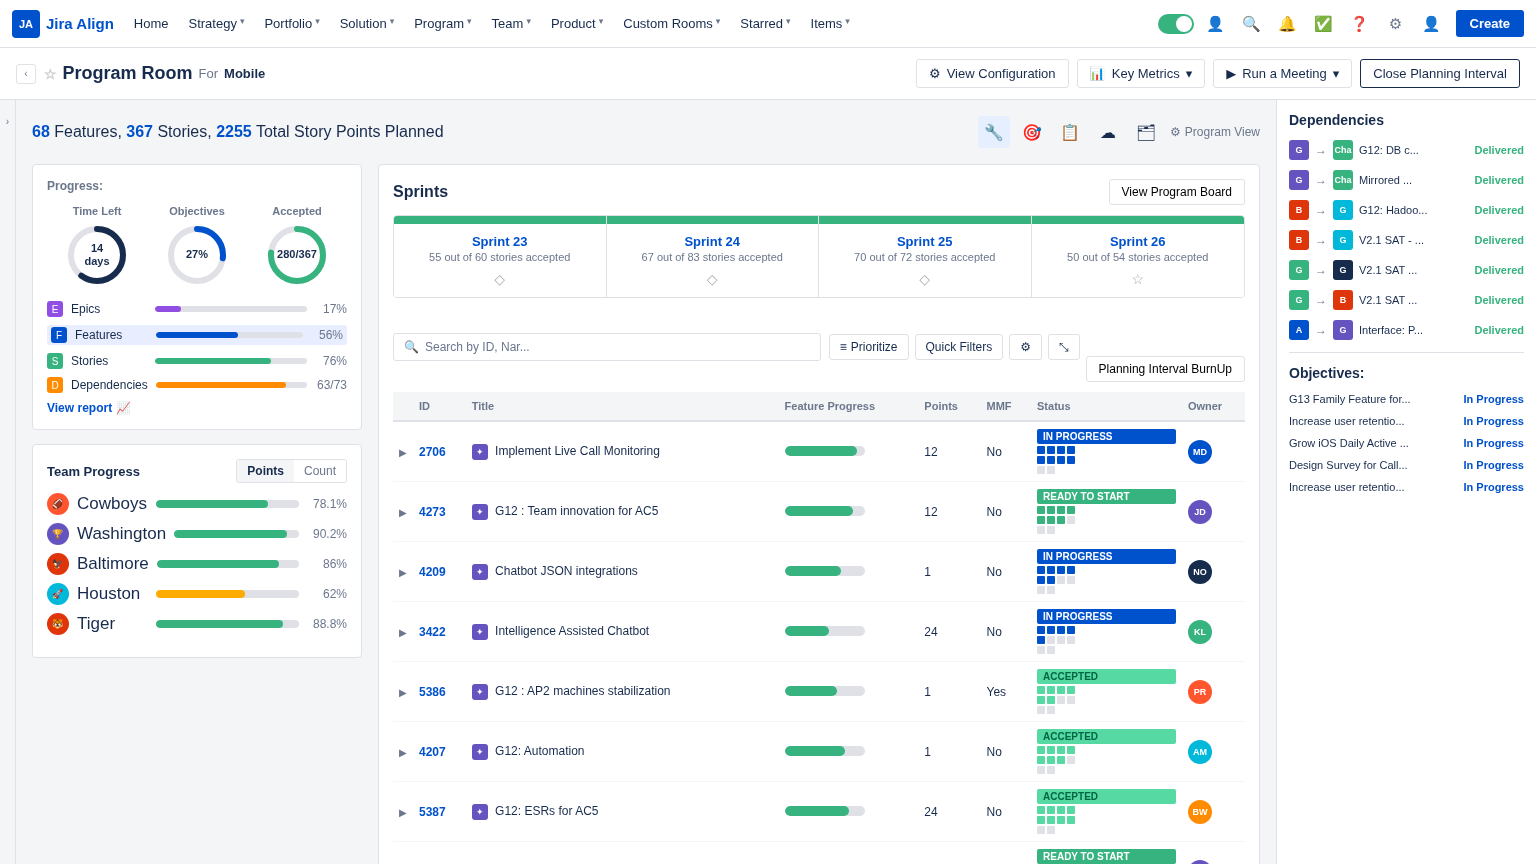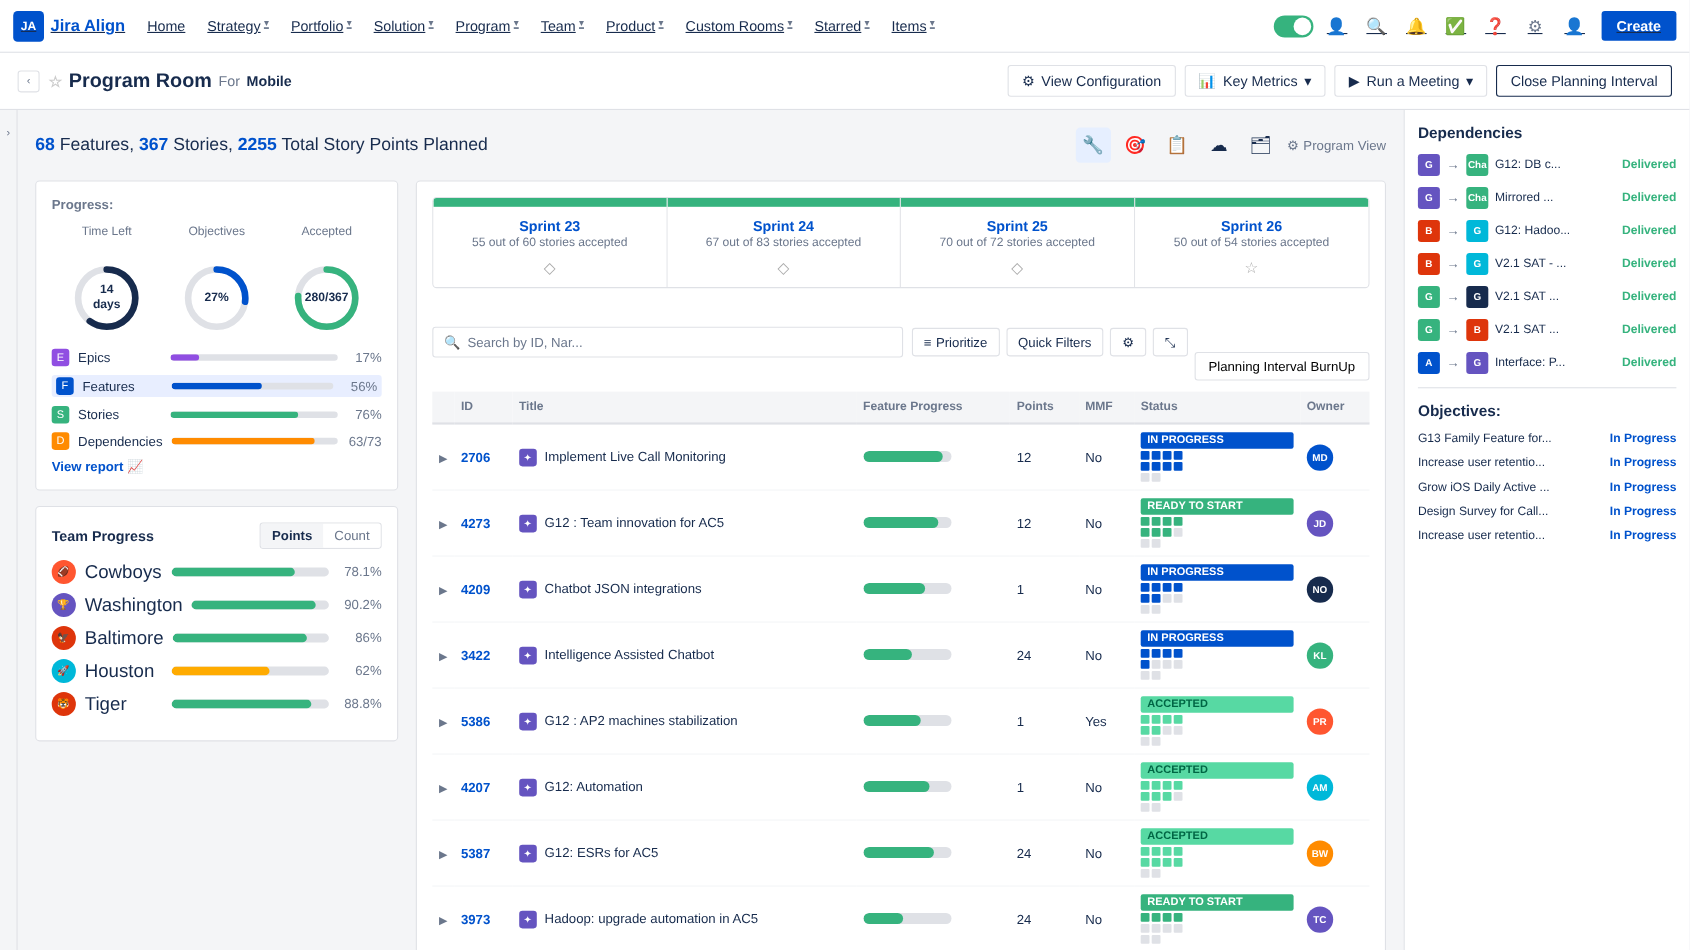--- a/index.html
+++ b/index.html
@@ -1,19 +1,19 @@
 <!DOCTYPE html>
 <html><head>
   <meta charset="utf-8">
   <style>
     * { box-sizing: border-box; margin: 0; padding: 0; }
     body { font-family: -apple-system, BlinkMacSystemFont, 'Segoe UI', Arial, sans-serif; font-size: 13px; background: #f4f5f7; color: #172b4d; overflow-x: hidden; }
     
     
-    .topnav { background: #fff; border-bottom: 1px solid #dfe1e6; height: 48px; display: flex; align-items: center; padding: 0 12px; gap: 4px; position: sticky; top: 0; z-index: 100; text-decoration: underline; }
+    .topnav { background: #fff; border-bottom: 1px solid #dfe1e6; height: 48px; display: flex; align-items: center; padding: 0 12px; gap: 4px; position: sticky; top: 0; z-index: 100; }
     .topnav .logo { display: flex; align-items: center; gap: 6px; font-weight: 700; font-size: 15px; color: #0052cc; margin-right: 8px; }
     .topnav .logo-icon { width: 28px; height: 28px; background: #0052cc; border-radius: 4px; display: flex; align-items: center; justify-content: center; color: #fff; font-size: 11px; font-weight: 900; }
     .nav-item { padding: 4px 8px; border-radius: 3px; cursor: pointer; color: #172b4d; font-size: 13px; display: flex; gap: 3px; white-space: nowrap; }
     .nav-chevron { font-size: 9px; color: #6b778c; }
     .nav-spacer { flex: 1; }
     .nav-icons { display: flex; align-items: center; gap: 8px; }
     .nav-icon-btn { width: 28px; height: 28px; border-radius: 50%; display: flex; align-items: center; justify-content: center; cursor: pointer; color: #6b778c; font-size: 15px; }
     .create-btn { background: #0052cc; color: #fff; border: none; border-radius: 3px; padding: 6px 14px; font-size: 13px; font-weight: 600; cursor: pointer; margin-left: 6px; }
     .toggle-switch { width: 36px; height: 20px; background: #36b37e; border-radius: 10px; display: flex; align-items: center; padding: 2px; cursor: pointer; }
     .toggle-knob { width: 16px; height: 16px; background: #fff; border-radius: 50%; margin-left: auto; }
@@ -46,21 +46,21 @@
     
     .two-col { display: flex; gap: 16px; }
     .left-col { width: 330px; flex-shrink: 0; }
     .right-col { flex: 1; min-width: 0; }
 
     
     .section-card { background: #fff; border: 1px solid #dfe1e6; border-radius: 4px; padding: 14px; margin-bottom: 14px; }
     .section-label { font-size: 12px; font-weight: 600; color: #6b778c; margin-bottom: 12px; }
     .progress-circles { display: flex; justify-content: space-around; align-items: center; margin-bottom: 14px; }
     .circle-item { text-align: center; }
-    .circle-item .label { font-size: 11px; color: #6b778c; margin-bottom: 22px; }
+    .circle-item .label { font-size: 11px; color: #6b778c; margin-bottom: 6px; font-weight: bold; }
     .circle-container { position: relative; width: 64px; height: 64px; margin: 0 auto; }
     .circle-container svg { position: absolute; top: 0; left: 0; transform: rotate(-90deg); }
     .circle-value { position: absolute; top: 50%; left: 50%; transform: translate(-50%,-50%); font-size: 11px; font-weight: 600; color: #172b4d; text-align: center; line-height: 1.2; }
 
     
     .progress-row { display: flex; align-items: center; margin-bottom: 8px; gap: 8px; }
     .progress-row .pr-icon { width: 16px; height: 16px; border-radius: 3px; flex-shrink: 0; display: flex; align-items: center; justify-content: center; font-size: 10px; color: #fff; }
     .progress-row .pr-label { font-size: 12px; color: #172b4d; flex: 1; }
     .progress-row .pr-bar-wrap { flex: 2; height: 6px; background: #dfe1e6; border-radius: 3px; overflow: hidden; }
     .progress-row .pr-bar { height: 100%; border-radius: 3px; }
@@ -387,20 +387,24 @@
               </div>
               <span class="team-pct">88.8%</span>
             </div>
           </div>
         </div>
       </div>
 
       <div class="right-col">
 
         <div class="section-card">
+          <div class="sprints-header">
+            <span class="sprints-title">Sprints</span>
+            <button class="view-board-btn">View Program Board</button>
+          </div>
           <div class="sprints-grid">
             <div class="sprint-col">
               <div class="sprint-progress-bar" style="background:#36b37e;"></div>
               <div class="sprint-content">
                 <div class="sprint-name">Sprint 23</div>
                 <div class="sprint-sub">55 out of 60 stories accepted</div>
                 <div class="sprint-diamond">◇</div>
               </div>
             </div>
             <div class="sprint-col">

